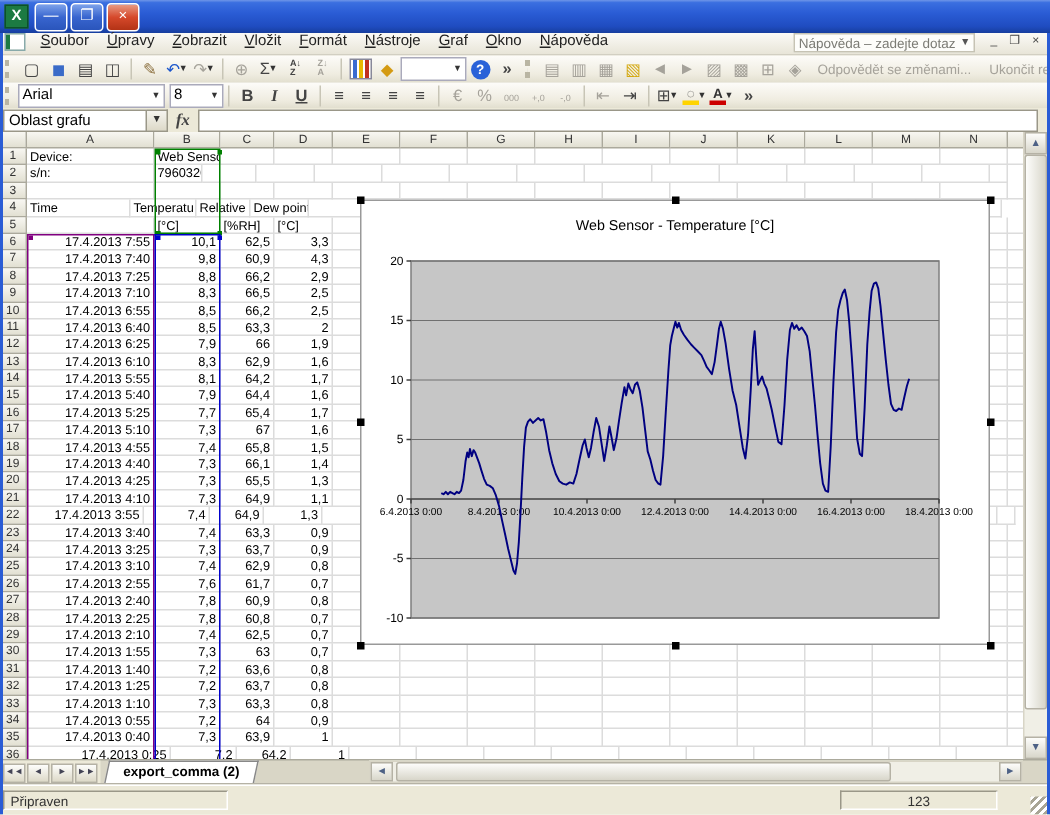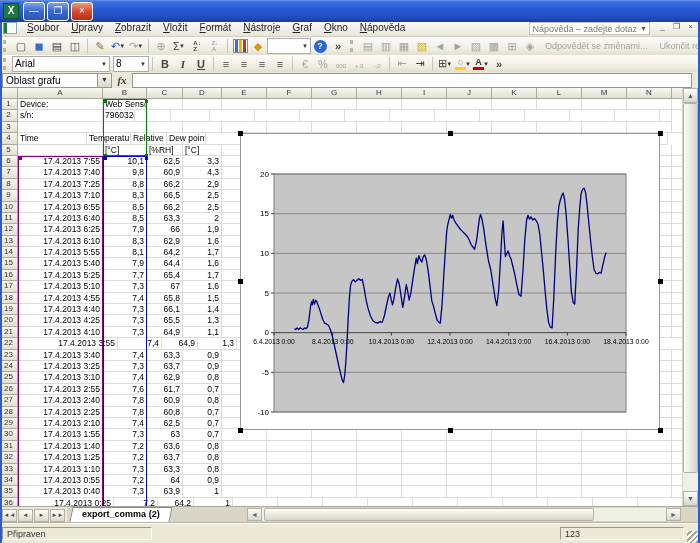--- a/index.html
+++ b/index.html
@@ -686,21 +686,21 @@
           <span class="cell" style="width: 45px;"></span>
           <span class="cell" style="width: 45px;"></span>
           <span class="cell" style="width: 45px;"></span>
           <span class="cell" style="width: 45px;"></span>
           <span class="cell" style="width: 45px;"></span>
           <span class="cell" style="width: 45px;"></span>
           <span class="cell" style="width: 12px;"></span>
         </div>
         <div class="row">
           <span class="rnum">22</span>
-          <span class="cell r" style="width: 100px;">17.4.2013 3:55</span>
+          <span class="cell r" style="width: 78px;">17.4.2013 3:55</span>
           <span class="cell r" style="width: 44px;">7,4</span>
           <span class="cell r" style="width: 36px;">64,9</span>
           <span class="cell r" style="width: 39px;">1,3</span>
           <span class="cell" style="width: 45px;"></span>
           <span class="cell" style="width: 45px;"></span>
           <span class="cell" style="width: 45px;"></span>
           <span class="cell" style="width: 45px;"></span>
           <span class="cell" style="width: 45px;"></span>
           <span class="cell" style="width: 45px;"></span>
           <span class="cell" style="width: 45px;"></span>
@@ -1012,20 +1012,21 @@
         <line x1="209" y1="198.66666666666666" x2="209" y2="201.66666666666666" stroke="#404040" stroke-width="1"></line>
         <text x="209" y="209.66666666666666" text-anchor="middle" font-size="6.8" fill="#000" font-family="Liberation Sans, sans-serif">12.4.2013 0:00</text>
         <line x1="267.66666666666663" y1="198.66666666666666" x2="267.66666666666663" y2="201.66666666666666" stroke="#404040" stroke-width="1"></line>
         <text x="267.66666666666663" y="209.66666666666666" text-anchor="middle" font-size="6.8" fill="#000" font-family="Liberation Sans, sans-serif">14.4.2013 0:00</text>
         <line x1="326.33333333333337" y1="198.66666666666666" x2="326.33333333333337" y2="201.66666666666666" stroke="#404040" stroke-width="1"></line>
         <text x="326.33333333333337" y="209.66666666666666" text-anchor="middle" font-size="6.8" fill="#000" font-family="Liberation Sans, sans-serif">16.4.2013 0:00</text>
         <line x1="385" y1="198.66666666666666" x2="385" y2="201.66666666666666" stroke="#404040" stroke-width="1"></line>
         <text x="385" y="209.66666666666666" text-anchor="middle" font-size="6.8" fill="#000" font-family="Liberation Sans, sans-serif">18.4.2013 0:00</text>
         <polyline points="53.2,194.7 54.7,195.5 56.2,193.9 57.6,195.5 59.1,193.9 60.6,194.7 62.0,195.5 63.5,193.9 65.0,194.7 66.4,193.1 67.9,186.0 69.4,173.3 70.5,167.7 71.4,170.9 72.3,165.3 73.5,170.1 74.7,166.1 75.8,167.7 77.0,170.9 78.5,174.9 79.9,179.6 81.7,185.2 83.5,189.1 85.5,189.9 87.6,191.5 89.6,196.3 91.7,203.4 93.7,212.9 95.8,222.5 97.8,232.0 99.9,240.7 101.3,246.3 102.5,248.6 103.7,241.5 104.9,227.2 106.0,208.2 107.2,184.4 108.4,163.8 109.6,151.1 111.0,147.1 112.5,145.5 114.3,147.9 116.0,146.3 117.8,144.7 119.5,146.3 121.3,145.5 123.1,154.2 125.1,166.1 127.2,174.9 129.5,182.0 131.9,186.8 134.2,188.4 136.5,189.1 138.9,187.6 141.2,188.4 143.3,182.0 145.3,172.5 147.4,163.0 148.9,159.0 150.0,164.6 151.5,170.9 153.0,164.6 154.7,154.2 156.5,144.7 158.3,150.3 160.0,161.4 161.8,173.3 163.5,163.0 165.3,150.3 166.8,158.2 168.2,166.1 170.0,158.2 171.7,146.3 173.5,134.4 175.3,124.1 176.4,129.6 177.9,121.7 179.4,125.7 180.8,128.1 182.3,122.5 183.8,120.9 185.5,126.5 187.3,137.6 189.1,152.7 190.8,166.9 192.6,172.5 194.3,179.6 196.1,186.0 197.9,188.4 199.3,189.1 201.1,170.1 202.8,141.5 204.6,113.0 205.8,96.3 206.9,90.0 208.1,85.2 209.3,80.5 210.5,84.4 211.6,81.3 213.1,86.0 214.9,89.2 217.2,92.4 219.6,95.5 221.9,97.9 224.3,100.3 226.6,102.7 228.4,106.6 230.1,110.6 231.9,113.0 233.6,115.4 235.4,107.4 236.9,96.3 238.3,85.2 239.5,80.5 241.0,85.2 242.7,94.7 245.1,112.2 247.4,126.5 249.8,136.0 252.1,151.1 254.2,164.6 255.9,171.7 257.7,155.8 259.5,125.7 260.9,98.7 262.1,86.8 263.3,106.6 264.4,122.5 265.9,119.3 267.1,117.0 268.5,121.7 270.0,124.9 271.8,132.0 273.5,139.2 275.9,151.1 277.9,160.6 280.0,162.2 282.0,136.0 283.8,105.8 285.6,86.0 287.0,81.3 288.5,85.2 290.0,82.8 291.7,86.0 293.5,84.4 295.2,86.8 297.0,90.0 298.8,100.3 300.5,117.7 302.3,136.0 304.0,155.8 305.8,174.9 307.6,188.4 309.3,193.1 311.1,193.9 312.8,163.8 314.6,120.9 316.4,87.6 317.8,72.5 319.3,66.2 320.8,61.4 322.2,59.0 323.7,66.2 325.2,81.3 326.9,104.3 328.7,132.0 330.4,158.2 332.2,168.5 333.7,170.1 335.4,138.4 337.2,95.5 338.7,74.1 340.1,59.8 341.6,55.1 343.1,54.3 344.5,58.2 346.0,70.1 347.7,87.6 349.5,105.8 351.3,122.5 353.0,135.2 354.8,139.2 356.5,140.0 358.3,138.4 360.1,139.2 361.8,131.2 363.6,123.3 365.1,118.5" fill="none" stroke="#000080" stroke-width="1.3" stroke-linejoin="round"></polyline>
       </svg>
+    <div id="chart-title">Web Sensor - Temperature [°C]</div>
   </div>
   <div id="handles">
       <span class="hdl8" style="left: 237.5px; top: 130.5px;"></span>
       <span class="hdl8" style="left: 447.5px; top: 130.5px;"></span>
       <span class="hdl8" style="left: 657.5px; top: 130.5px;"></span>
       <span class="hdl8" style="left: 237.5px; top: 279px;"></span>
       <span class="hdl8" style="left: 657.5px; top: 279px;"></span>
       <span class="hdl8" style="left: 237.5px; top: 427.5px;"></span>
       <span class="hdl8" style="left: 447.5px; top: 427.5px;"></span>
       <span class="hdl8" style="left: 657.5px; top: 427.5px;"></span>
@@ -1050,19 +1051,19 @@
   </div>
   <div class="hscroll">
     <span class="hbtn">◄</span>
     <span class="hthumb"></span>
     <span class="hspacer"></span>
     <span class="hbtn">►</span>
   </div>
 
   <div class="statusbar">
     <span class="pane" style="left:2px;width:150px;">Připraven</span>
-    <span class="pane" style="left:560px;width:124px;">123</span>
+    <span class="pane" style="left:560px;width:105px;text-align:center;">123</span>
     <span class="grip2"></span>
   </div>
 
   <div class="edge" style="left:0;top:22px;width:2px;height:521px;"></div>
   <div class="edge" style="right:0;top:22px;width:2px;height:521px;"></div>
 </div>
 
 </body></html>

